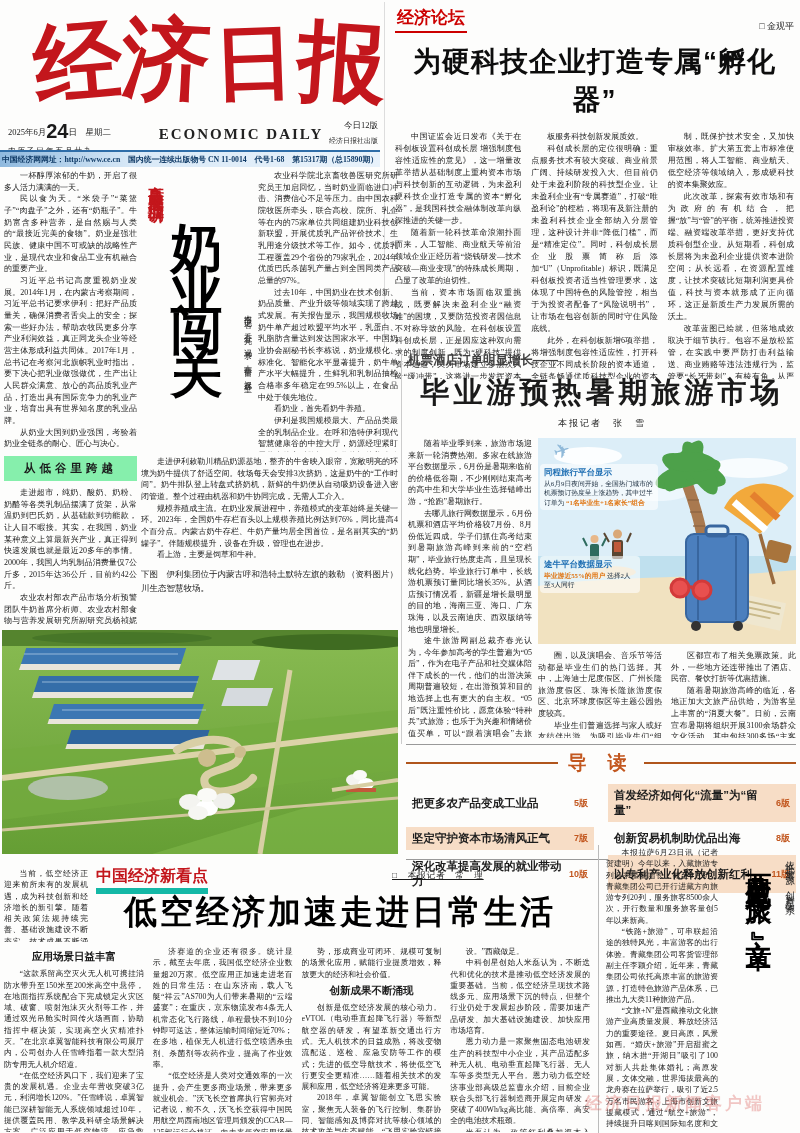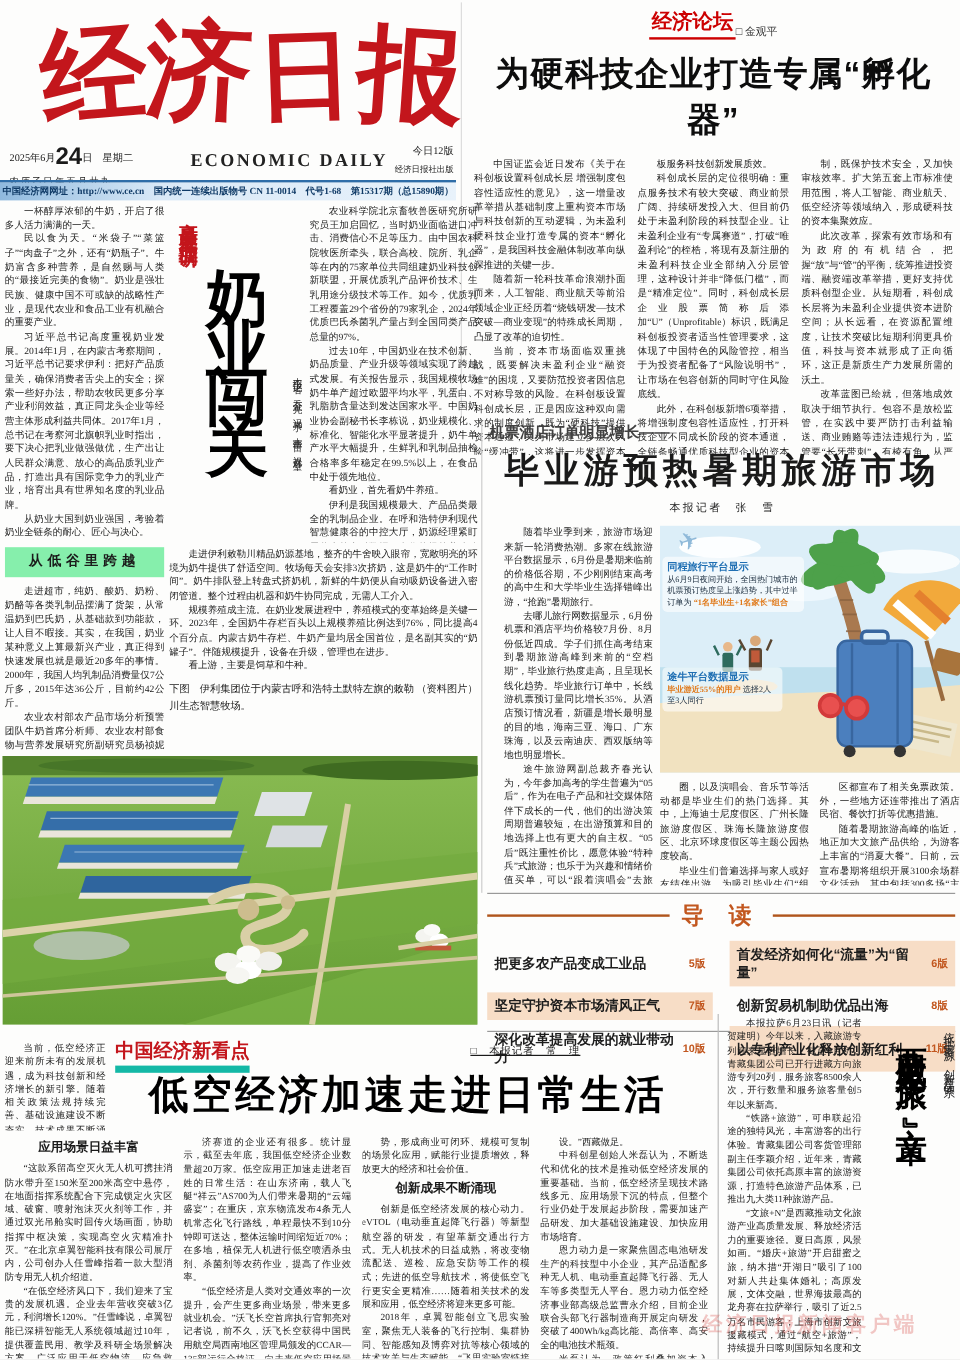--- a/index.html
+++ b/index.html
@@ -30,21 +30,21 @@
   #edition-block { position:absolute; left:312px; top:120px; width:66px; text-align:right; font-size:8.5px; }
   #edition-block .pub { font-size:7px; margin-top:4px; }
   #info-bar { position:absolute; left:0; top:150px; width:380px; height:17px;
     background:linear-gradient(90deg,#8fb9de,#d9e9f7 35%,#e8f2fb);
     border-top:2px solid #2e6da8; font-size:7.8px; font-weight:bold; color:#0f3a66;
     line-height:15px; text-align:center; }
 
   
   #forum { position:absolute; left:384px; top:2px; width:414px; height:346px;
     border-left:1px solid #ddd; padding:4px 4px 0 10px; }
-  #forum-header { display:flex; justify-content:center; align-items:flex-end; }
+  #forum-header { display:flex; justify-content:space-between; align-items:flex-end; }
   #forum-section { font-size:17px; font-weight:bold; color:#c00;
     border-bottom:2.5px solid #c00; padding:0 2px 2px; }
   #forum-author { font-size:9px; color:#333; }
   #forum-headline { margin-top:10px; text-align:center; font-size:28px; font-weight:bold;
     letter-spacing:1px; color:#0d0d0d; }
   #forum-cols { display:flex; gap:10px; margin-top:12px; height:248px; overflow:hidden; }
   #forum-cols > div { flex:1; font-size:8px; line-height:1.5; overflow:hidden; }
 
   
   #dairy-leftcol { position:absolute; left:4px; top:170px; width:133px; height:456px;
@@ -70,21 +70,21 @@
 
   
   #v-divider1 { position:absolute; left:401px; top:352px; width:1px; height:392px; background:#ccc; }
 
   
   #travel { position:absolute; left:408px; top:352px; width:388px; height:386px; }
   #travel-kicker { font-size:12.5px; font-weight:bold; color:#404040; }
   #travel-headline { margin-top:4px; text-align:center; font-size:29px; font-weight:bold;
     letter-spacing:4px; font-family:"DejaVu Serif",serif; }
   #travel-byline { text-align:center; font-size:9px; letter-spacing:2px; margin-top:4px; }
-  #travel-body { position:relative; margin-top:8px; height:300px;margin-left:12px; }
+  #travel-body { position:relative; margin-top:8px; height:300px; }
   #travel-col1 { position:absolute; left:0; top:0; width:124px; height:300px;
     font-size:8px; line-height:1.45; overflow:hidden; }
   #travel-illo { position:absolute; left:130px; top:0; width:258px; height:206px; }
   #travel-illo svg { position:absolute; inset:0; }
   .illo-box { position:absolute; background:rgba(255,255,255,.6); border-radius:4px;
     padding:3px 4px; font-size:6.8px; line-height:1.4; color:#234; }
   .illo-box .ib-title { color:#1f6fb3; font-weight:bold; font-size:8.5px; }
   .illo-box .hl { color:#e07818; font-weight:bold; }
   #illo-box1 { left:2px; top:26px; width:118px; }
   #illo-box2 { left:2px; top:118px; width:100px; }

